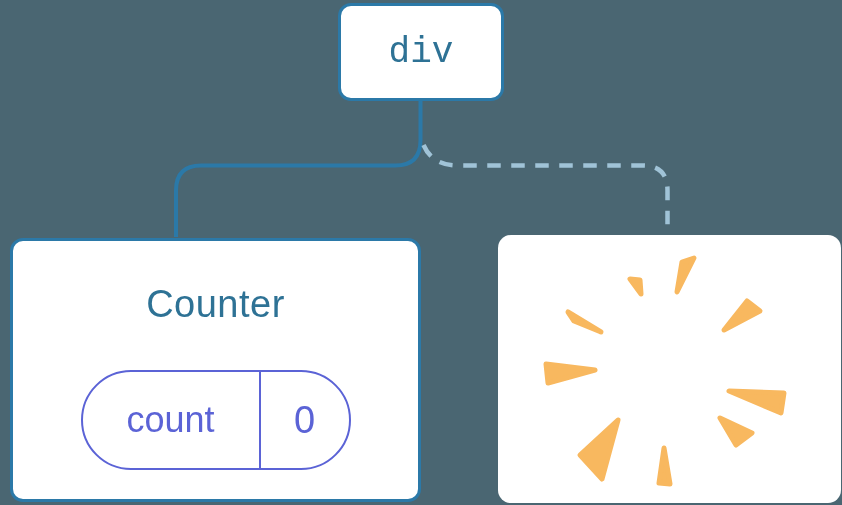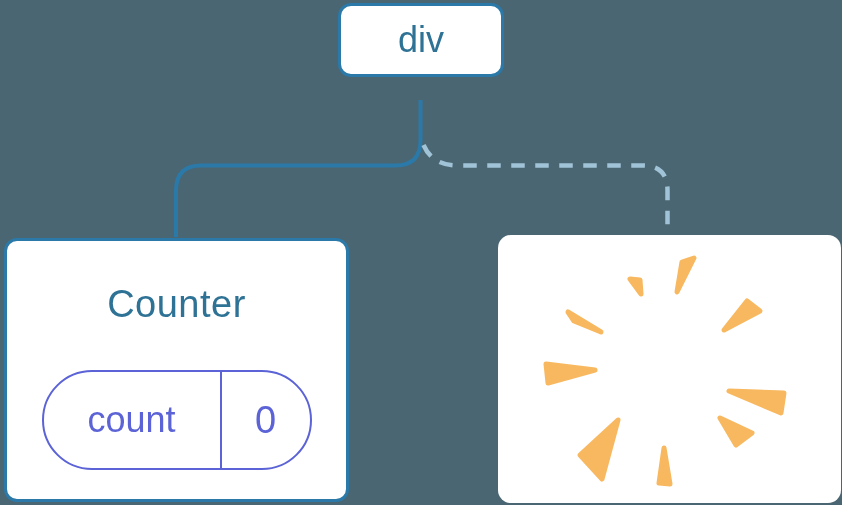--- a/index.html
+++ b/index.html
@@ -6,27 +6,27 @@
   .canvas{
     position:relative;width:842px;height:505px;overflow:hidden;
     background:var(--background,#4a6672);
     font-family:"Liberation Sans", sans-serif;
   }
   svg.connectors{position:absolute;left:0;top:0;width:842px;height:505px;}
   .link-solid{fill:none;stroke:var(--node-border,#2b79a8);stroke-width:4px;}
   .link-dashed{fill:none;stroke:var(--dashed-link,#a0c3d7);stroke-width:4.5px;stroke-dasharray:13.5 10.5;}
   .node{position:absolute;background:var(--node-fill,#ffffff);border-radius:13px;box-sizing:border-box;}
   .node-root{
-    left:338px;top:3px;width:166px;height:74px;
+    left:338px;top:3px;width:166px;height:98px;
     border:3px solid var(--node-border,#2b79a8);
-    display:flex;align-items:center;justify-content:center;
+    display:flex;align-items:center;justify-content:center;font-family:Liberation Mono, monospace;
   }
   .root-label{font-size:36px;color:var(--heading-text,#2e7295);}
   .node-counter{
-    left:4px;top:238px;width:345px;height:264px;
+    left:10px;top:238px;width:411px;height:264px;
     border:3px solid var(--node-border,#2b79a8);
     display:flex;flex-direction:column;align-items:center;
   }
   .counter-title{
     margin-top:42px;font-size:38px;font-weight:500;letter-spacing:.5px;
     color:var(--heading-text,#2e7295);
   }
   .state-pill{
     margin-top:44px;width:270px;height:100px;
     border:2.5px solid var(--state-border,#5b63d6);

